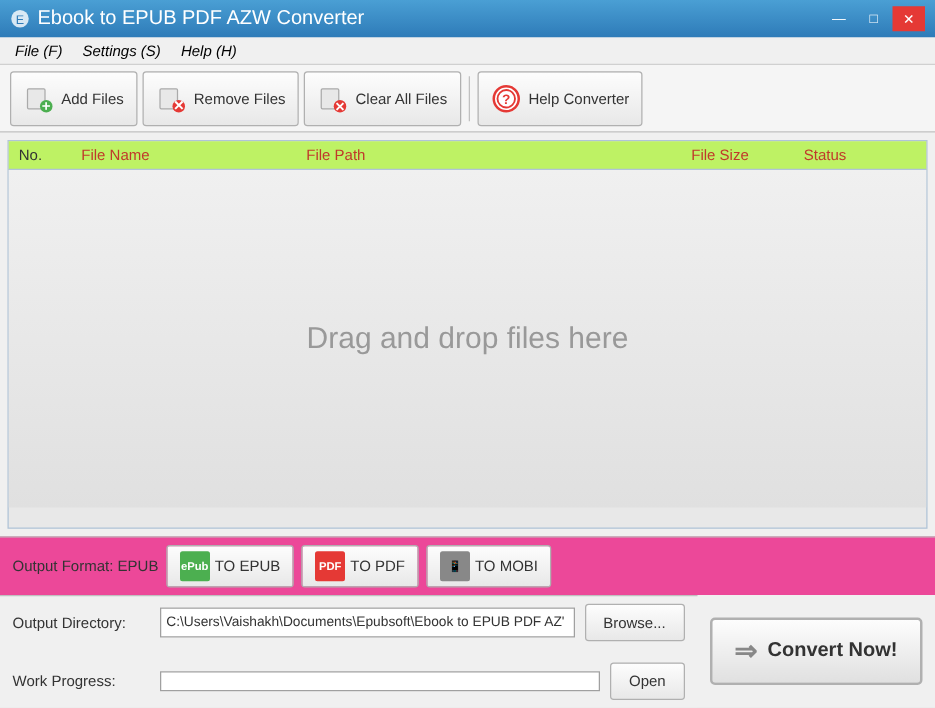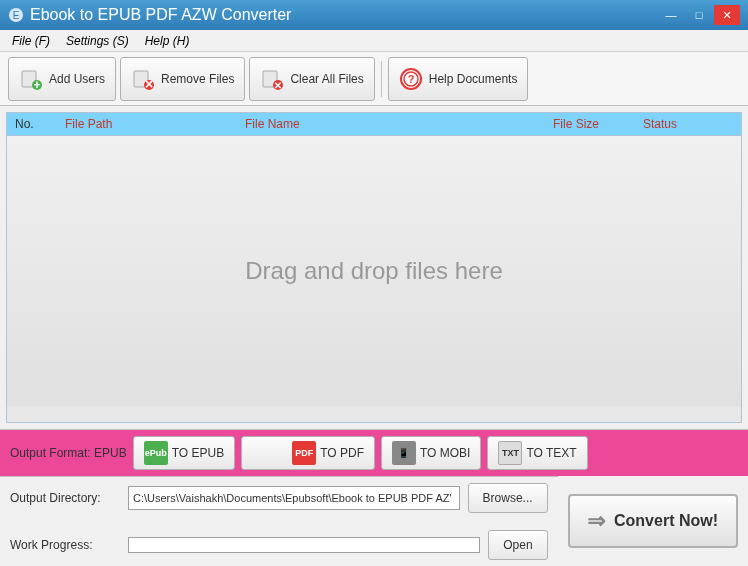--- a/index.html
+++ b/index.html
@@ -117,21 +117,21 @@
     
     .file-table-container {
       margin: 6px 6px;
       border: 1px solid #b0c4d8;
       background: #e8e8e8;
       flex: 1;
     }
     .file-table-header {
       display: grid;
       grid-template-columns: 50px 180px 1fr 90px 90px;
-      background: #7dd3fc;
+      background: #bef264;
       border-bottom: 1px solid #b0c4d8;
       padding: 4px 8px;
     }
     .file-table-header span {
       font-size: 12px;
       color: #c0392b;
       font-weight: normal;
     }
     .file-table-header span:first-child {
       color: #333;
@@ -187,21 +187,21 @@
       width: 24px;
       height: 24px;
       display: flex;
       align-items: center;
       justify-content: center;
       font-size: 11px;
       font-weight: bold;
       border-radius: 2px;
     }
     .epub-icon { background: #4caf50; color: white; font-size: 9px; }
-    .pdf-icon { background: #e53935; color: white; font-size: 9px; margin-left: 40px; }
+    .pdf-icon { background: #e53935; color: white; font-size: 9px; }
     .azw-icon { background: #2196f3; color: white; font-size: 9px; }
     .mobi-icon { background: #888; color: white; font-size: 9px; }
     .text-icon { background: #ddd; color: #333; font-size: 9px; border: 1px solid #aaa; }
 
     
     .bottom-bar {
       display: flex;
       flex-direction: column;
       padding: 6px 10px;
       gap: 17px;
@@ -311,21 +311,21 @@
 <div class="toolbar">
   <button class="toolbar-btn">
     <div class="toolbar-btn-row">
       <div class="toolbar-icon">
         <svg width="24" height="24" viewBox="0 0 24 24">
           <rect x="3" y="4" width="14" height="16" rx="1" fill="#e8e8e8" stroke="#aaa" stroke-width="1"></rect>
           <circle cx="18" cy="18" r="5" fill="#4caf50"></circle>
           <text x="18" y="22" text-anchor="middle" font-size="12" fill="white" font-weight="bold">+</text>
         </svg>
       </div>
-      <span>Add Users</span>
+      <span>Add Files</span>
     </div>
   </button>
 
   <button class="toolbar-btn">
     <div class="toolbar-btn-row">
       <div class="toolbar-icon">
         <svg width="24" height="24" viewBox="0 0 24 24">
           <rect x="3" y="4" width="14" height="16" rx="1" fill="#e8e8e8" stroke="#aaa" stroke-width="1"></rect>
           <circle cx="18" cy="18" r="5" fill="#e53935"></circle>
           <text x="18" y="22" text-anchor="middle" font-size="14" fill="white" font-weight="bold">×</text>
@@ -352,32 +352,32 @@
 
   <button class="toolbar-btn">
     <div class="toolbar-btn-row">
       <div class="toolbar-icon">
         <svg width="24" height="24" viewBox="0 0 24 24">
           <circle cx="12" cy="12" r="10" fill="white" stroke="#e53935" stroke-width="2"></circle>
           <circle cx="12" cy="12" r="7" fill="none" stroke="#e53935" stroke-width="1.5"></circle>
           <text x="12" y="16" text-anchor="middle" font-size="11" fill="#e53935" font-weight="bold">?</text>
         </svg>
       </div>
-      <span>Help Documents</span>
+      <span>Help Converter</span>
     </div>
   </button>
 </div>
 
 <div class="main-content">
 
   <div class="file-table-container">
     <div class="file-table-header">
       <span>No.</span>
+      <span>File Name</span>
       <span>File Path</span>
-      <span>File Name</span>
       <span>File Size</span>
       <span>Status</span>
     </div>
     <div class="file-table-body">
       <span class="drag-drop-text">Drag and drop files here</span>
     </div>
   </div>
 
   <div class="output-format-bar">
     <span class="output-format-label">Output Format: EPUB</span>
@@ -391,24 +391,20 @@
       <div class="format-icon pdf-icon">PDF</div>
       <span>TO PDF</span>
     </button>
 
 
     <button class="format-btn">
       <div class="format-icon mobi-icon">📱</div>
       <span>TO MOBI</span>
     </button>
 
-    <button class="format-btn">
-      <div class="format-icon text-icon">TXT</div>
-      <span>TO TEXT</span>
-    </button>
   </div>
 
   <div class="bottom-area">
     <div class="bottom-left">
       <div class="bottom-bar">
         <div class="bottom-row">
           <span class="bottom-label">Output Directory:</span>
           <input class="path-input" type="text" value="C:\Users\Vaishakh\Documents\Epubsoft\Ebook to EPUB PDF AZ'" style="">
           <button class="small-btn">Browse...</button>
         </div>

